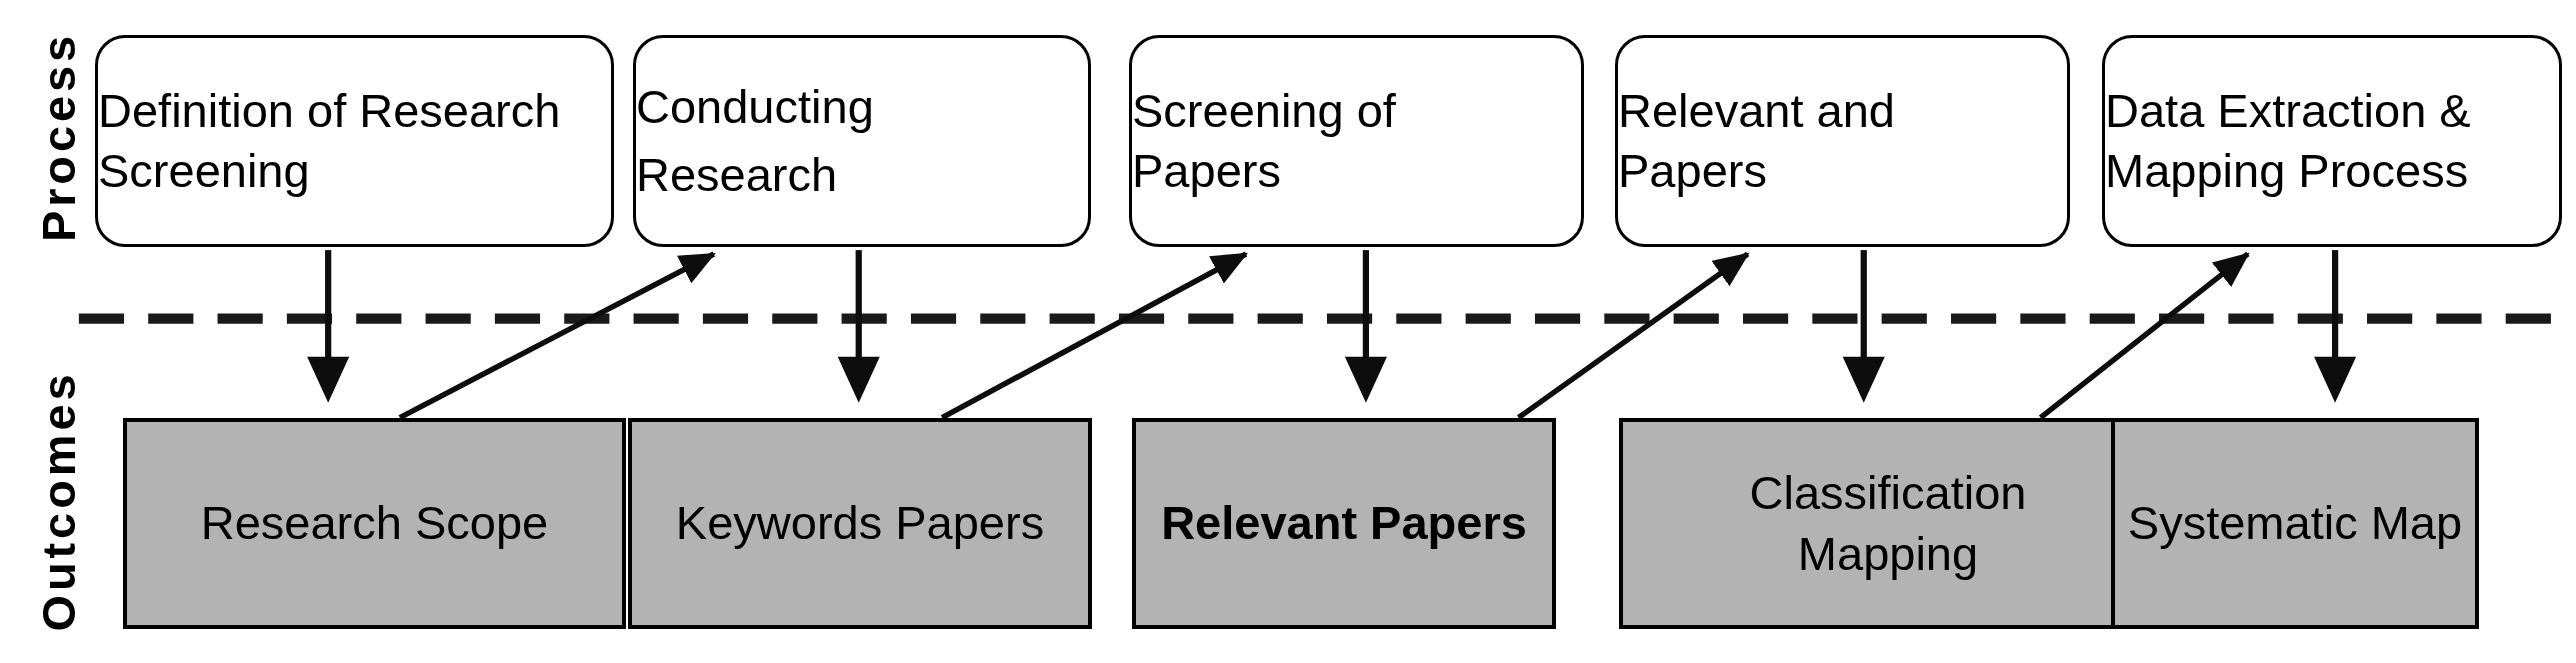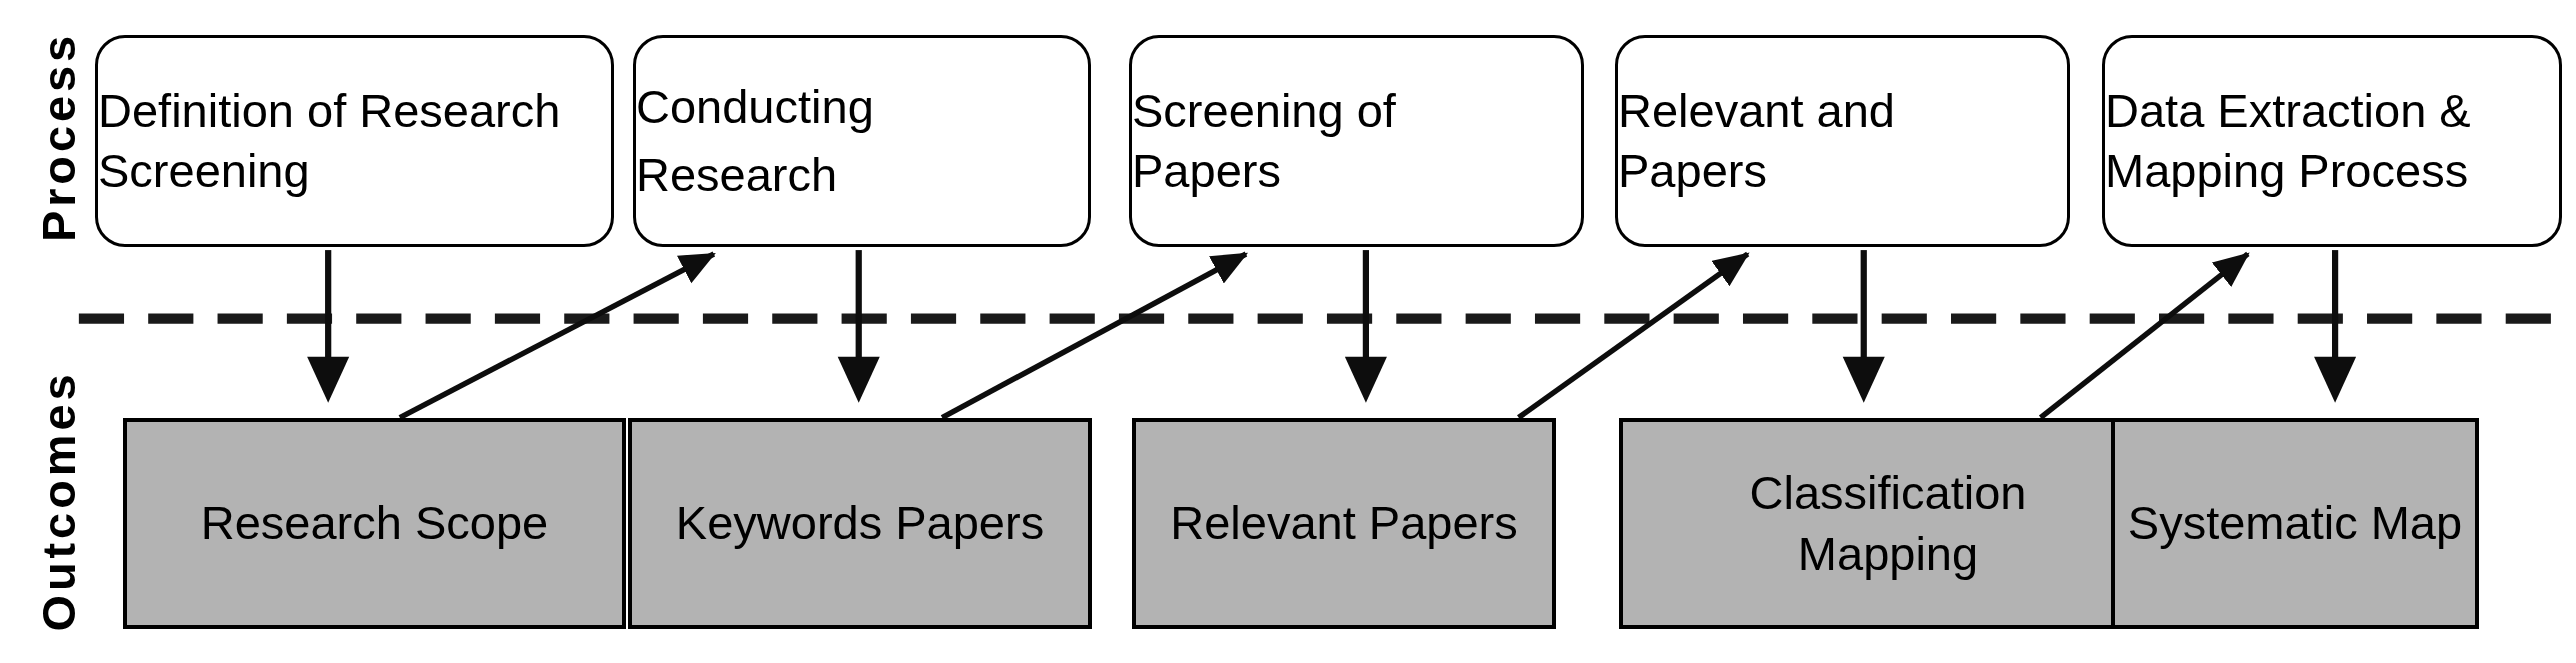--- a/index.html
+++ b/index.html
@@ -129,21 +129,21 @@
     <div class="box-line">Data Extraction &amp;</div>
     <div class="box-line">Mapping Process</div>
   </div>
 
   <div class="obox" style="left:123px; width:503px;">
     <div class="box-line">Research Scope</div>
   </div>
   <div class="obox" style="left:628px; width:464px;">
     <div class="box-line">Keywords Papers</div>
   </div>
-  <div class="obox" style="left:1132px; width:424px;">
+  <div class="obox" style="left:1132px; width:424px;font-weight:bold;">
     <div class="box-line">Relevant Papers</div>
   </div>
   <div class="obox" style="left:1619px; width:538px;align-items:center;">
     <div class="box-line">Classification</div>
     <div class="box-line">Mapping</div>
   </div>
   <div class="obox" style="left:2111px; width:368px;">
     <div class="box-line">Systematic Map</div>
   </div>
 

